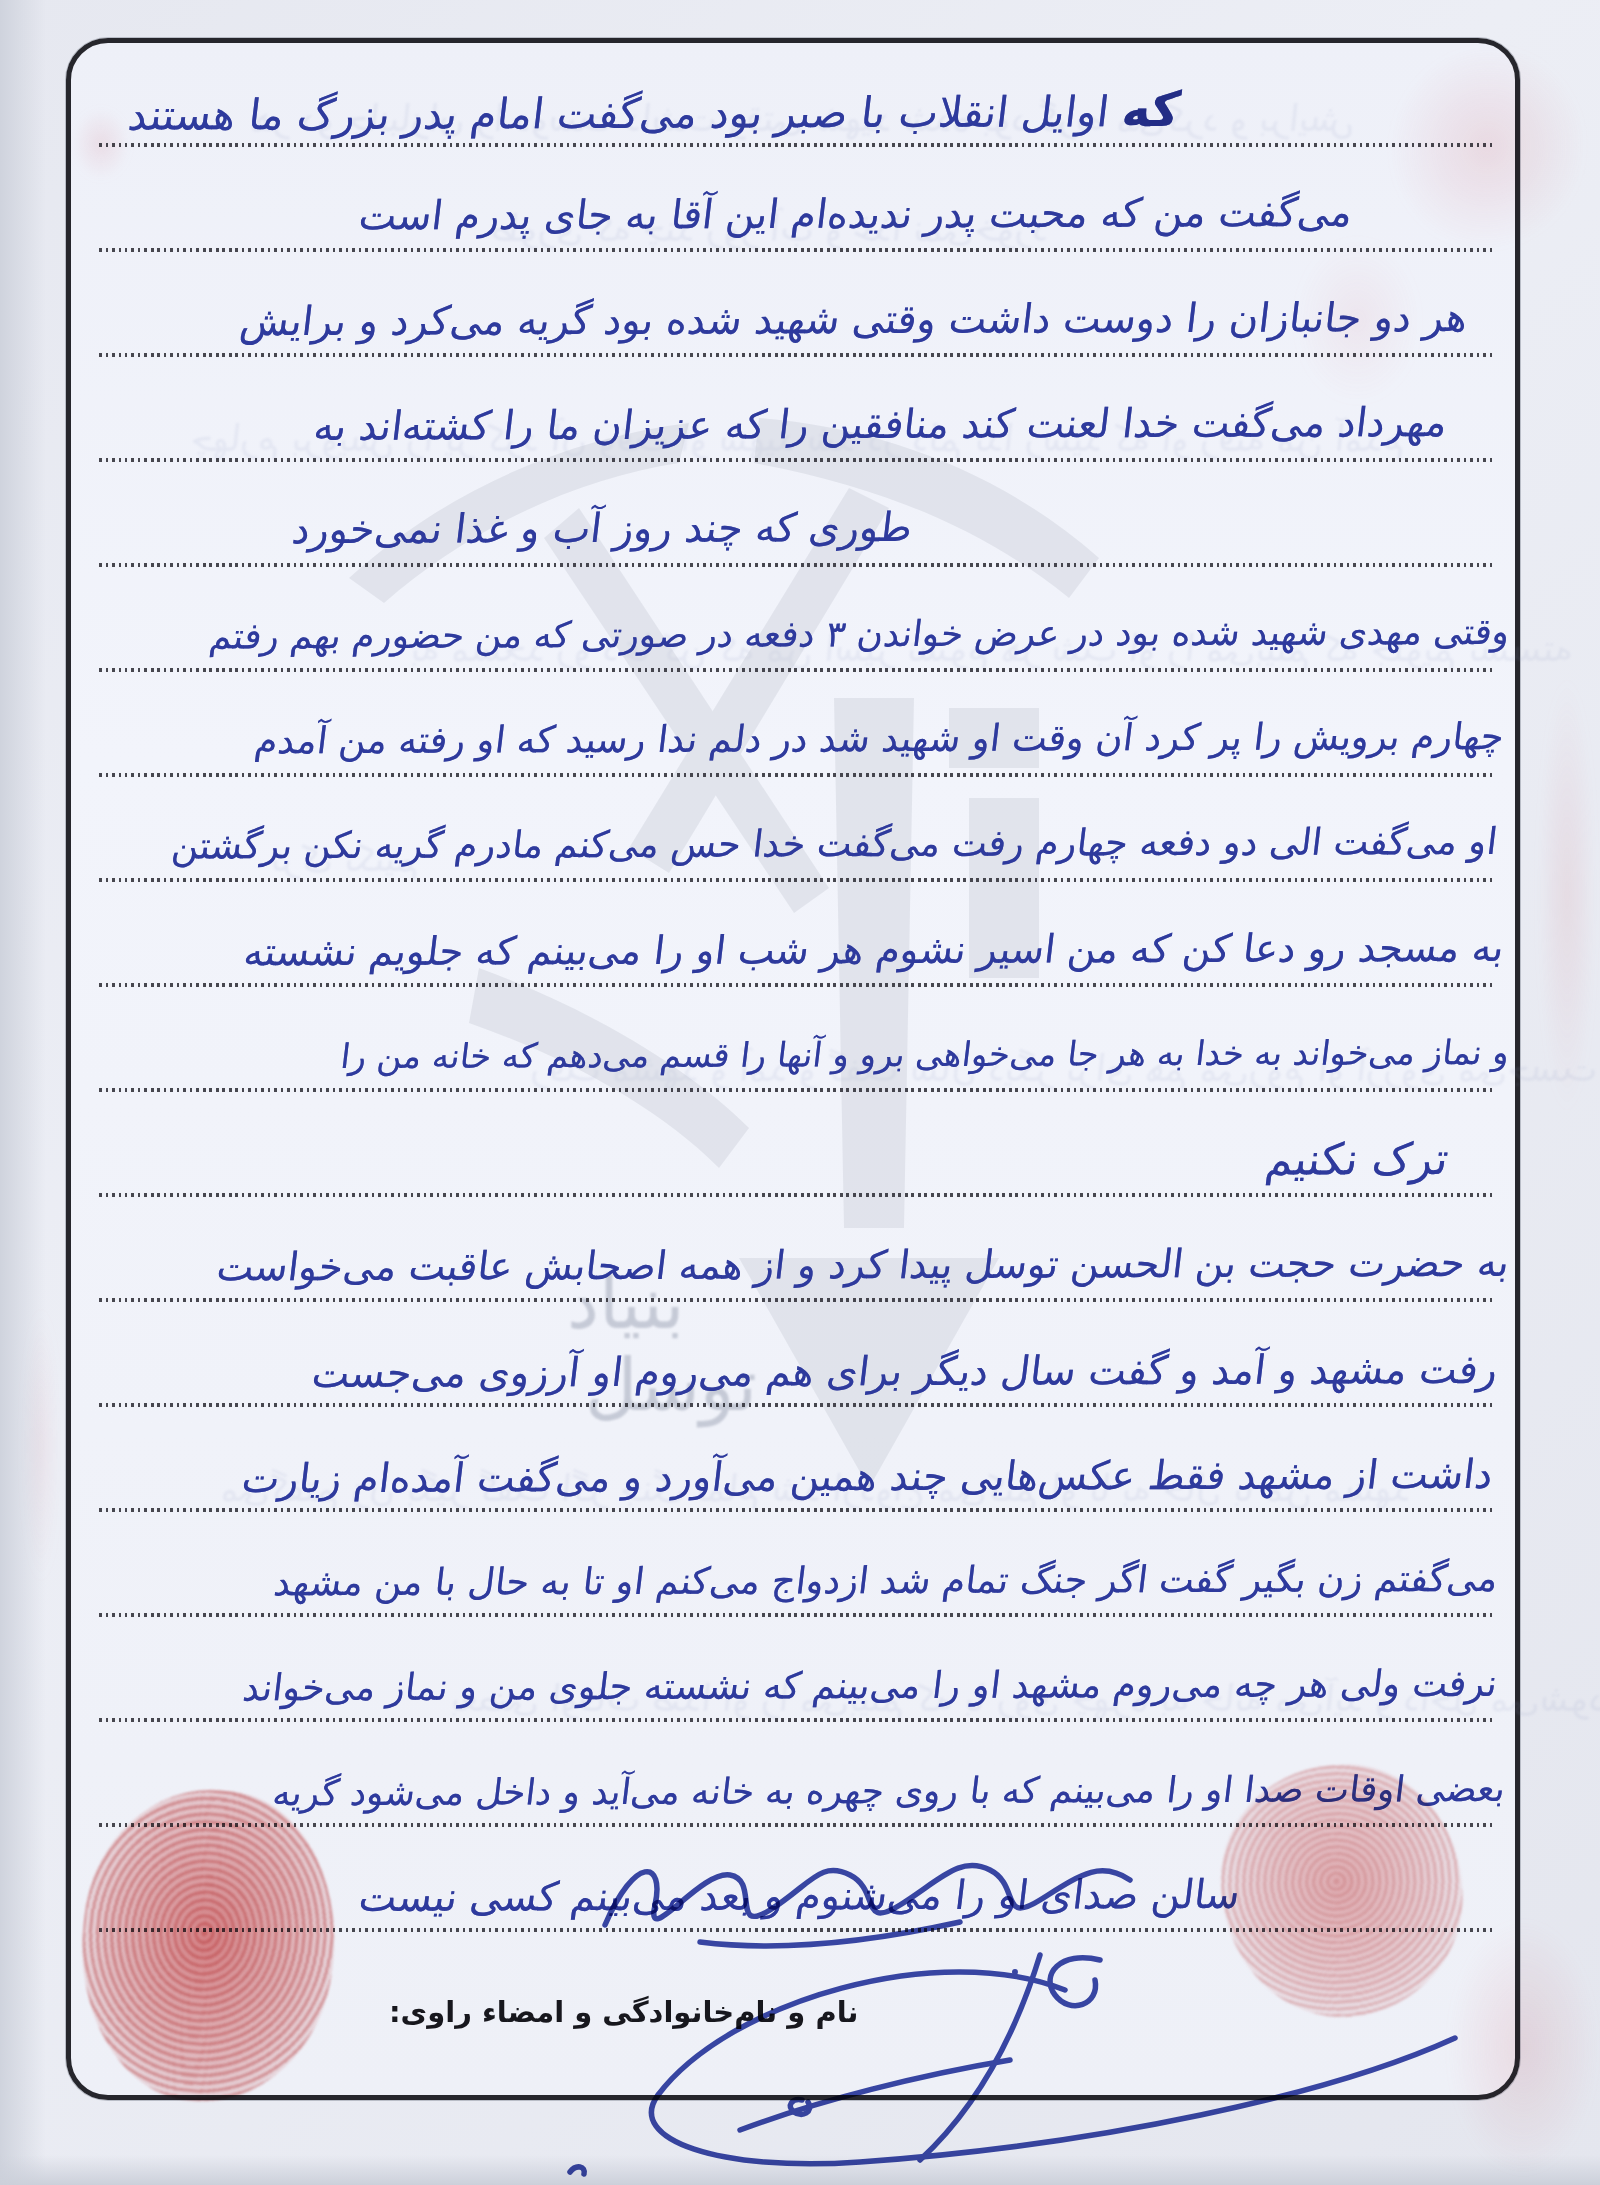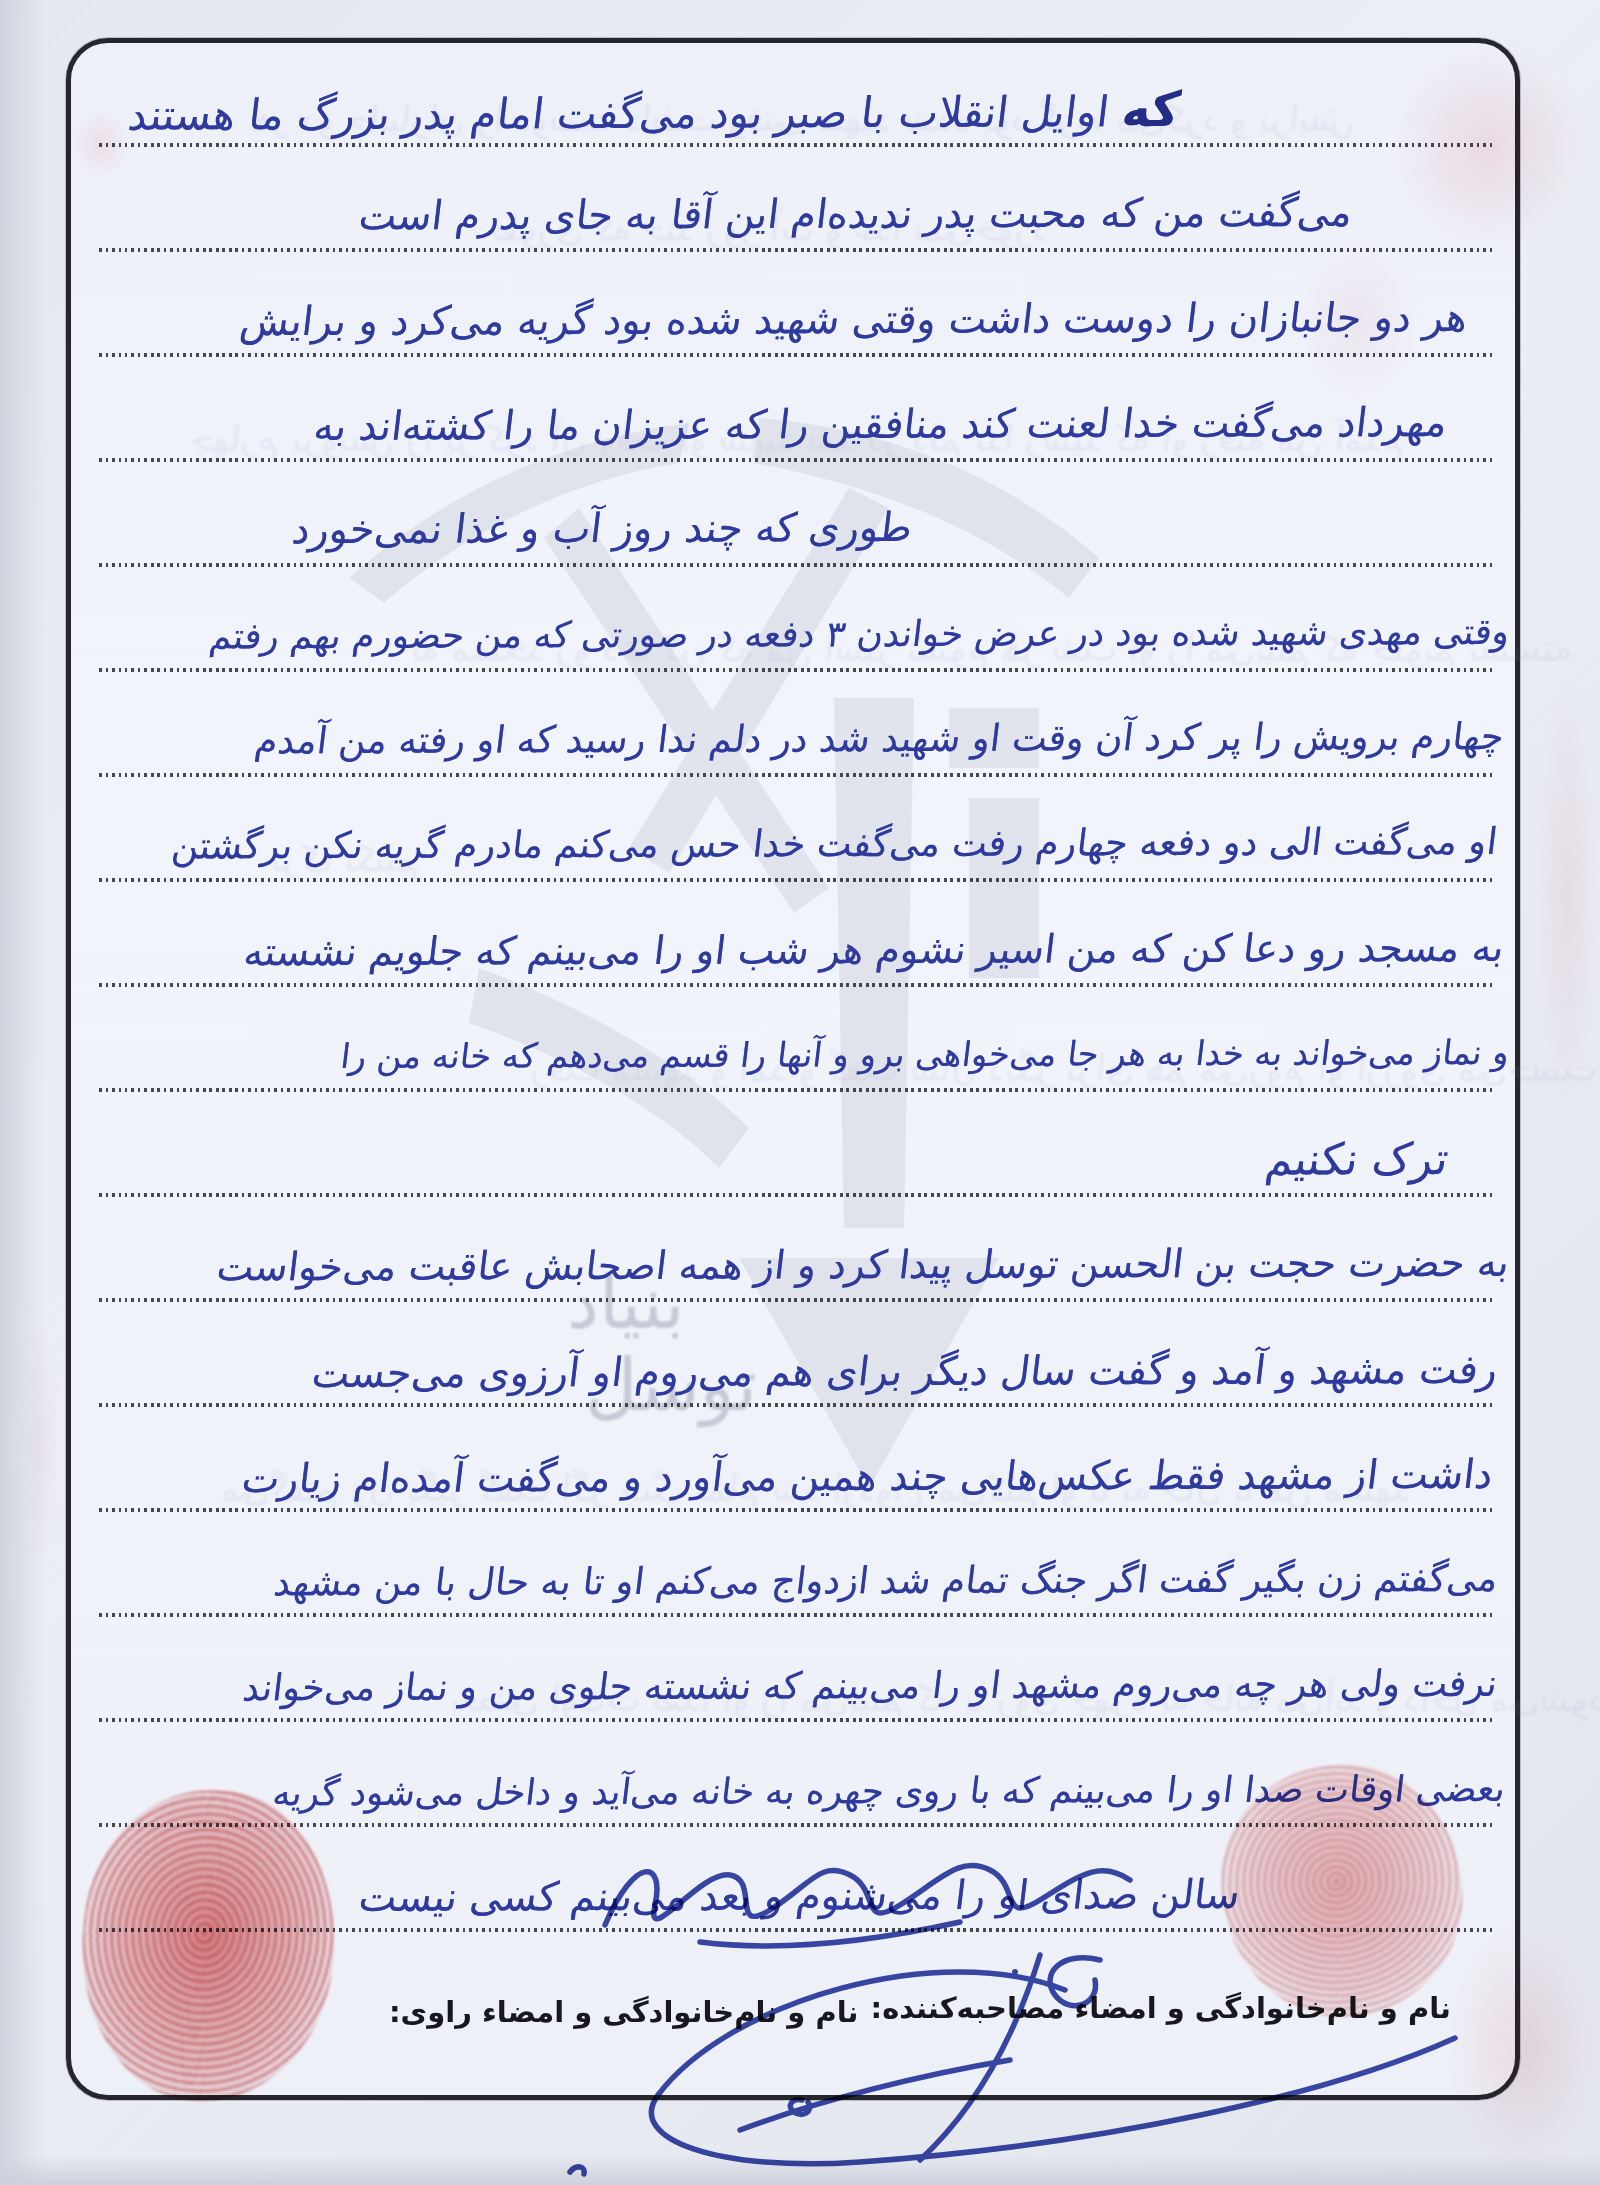--- a/index.html
+++ b/index.html
@@ -158,21 +158,20 @@
     <div class="hw hw10">و نماز می‌خواند به خدا به هر جا می‌خواهی برو و آنها را قسم می‌دهم که خانه من را</div>
     <div class="hw hw11">ترک نکنیم</div>
     <div class="hw hw12">به حضرت حجت بن الحسن توسل پیدا کرد و از همه اصحابش عاقبت می‌خواست</div>
     <div class="hw hw13">رفت مشهد و آمد و گفت سال دیگر برای هم می‌روم او آرزوی می‌جست</div>
     <div class="hw hw14">داشت از مشهد فقط عکس‌هایی چند همین می‌آورد و می‌گفت آمده‌ام زیارت</div>
     <div class="hw hw15">می‌گفتم زن بگیر گفت اگر جنگ تمام شد ازدواج می‌کنم او تا به حال با من مشهد</div>
     <div class="hw hw16">نرفت ولی هر چه می‌روم مشهد او را می‌بینم که نشسته جلوی من و نماز می‌خواند</div>
     <div class="hw hw17">بعضی اوقات صدا او را می‌بینم که با روی چهره به خانه می‌آید و داخل می‌شود گریه</div>
     <div class="hw hw18">سالن صدای او را می‌شنوم و بعد می‌بینم کسی نیست</div>
 
-    <div class="footer-label fl-interviewer">نام و نام‌خانوادگی و امضاء مصاحبه‌کننده:</div>
     <div class="footer-label fl-narrator">نام و نام‌خانوادگی و امضاء راوی:</div>
   </div>
 
   <div class="fp fp-left"></div>
   <div class="fp fp-right"></div>
 
   <div class="smudge sm1"></div>
   <div class="smudge sm2"></div>
   <div class="smudge sm3"></div>
   <div class="smudge sm4"></div>

